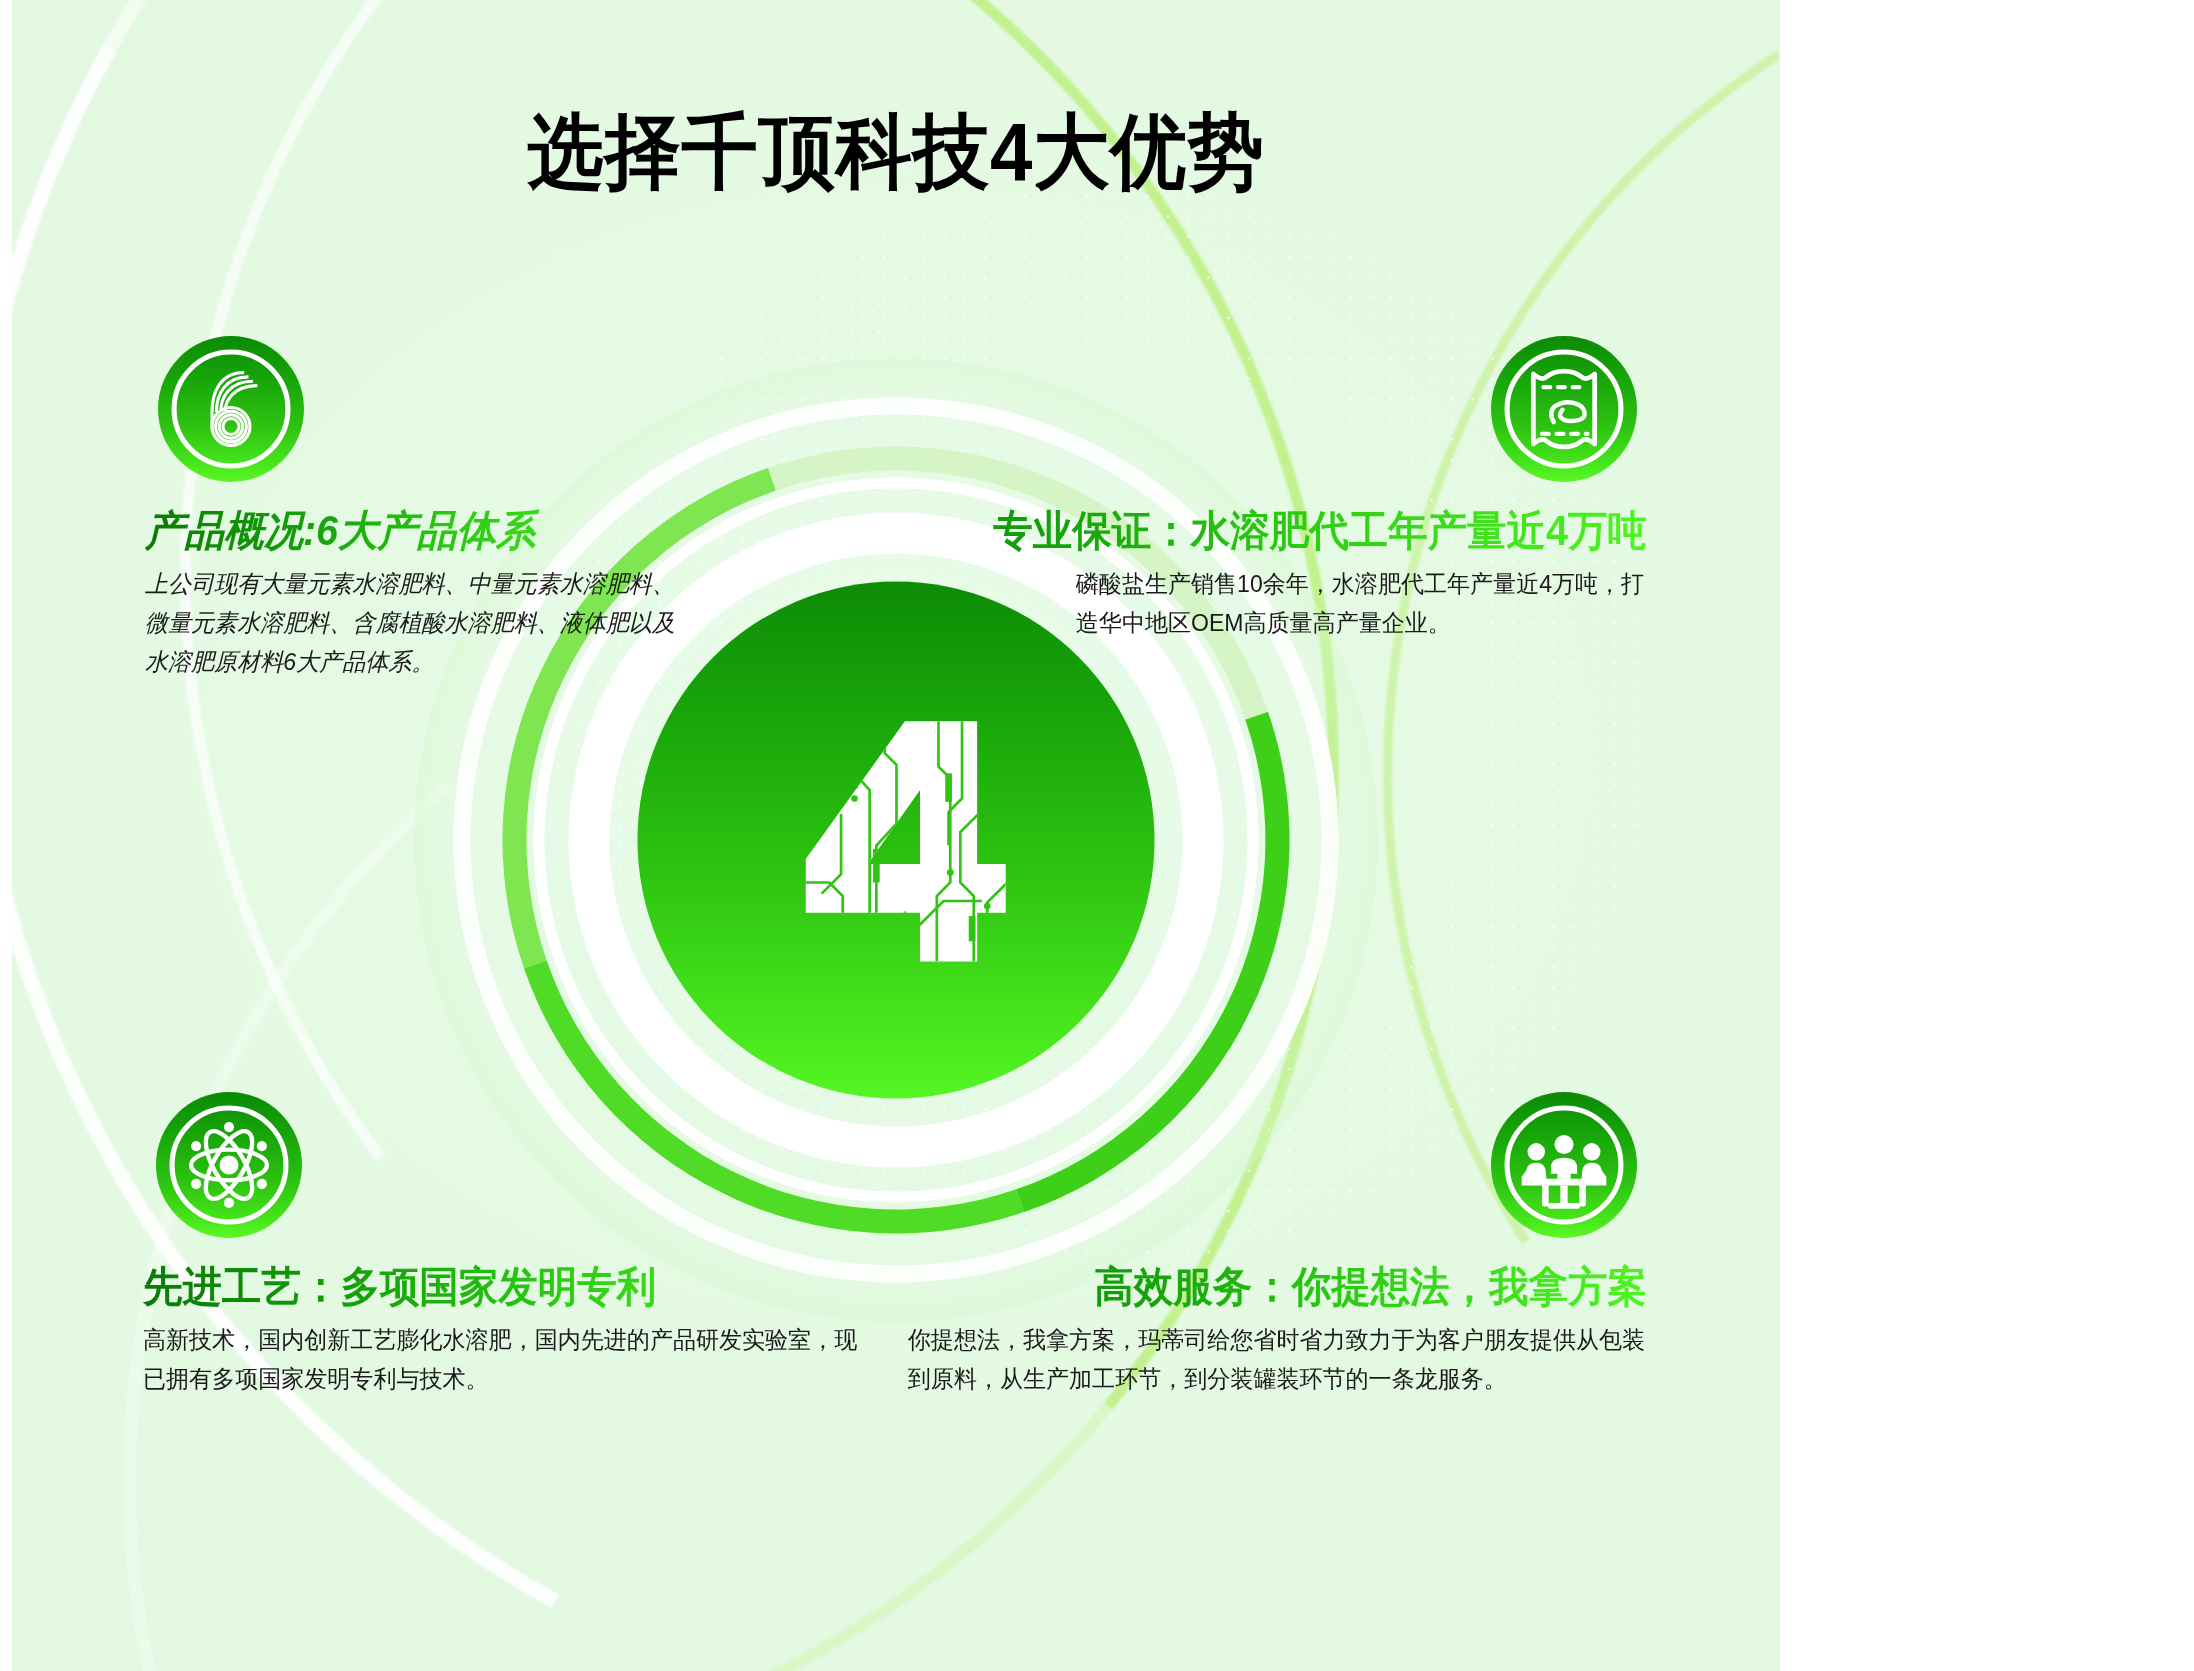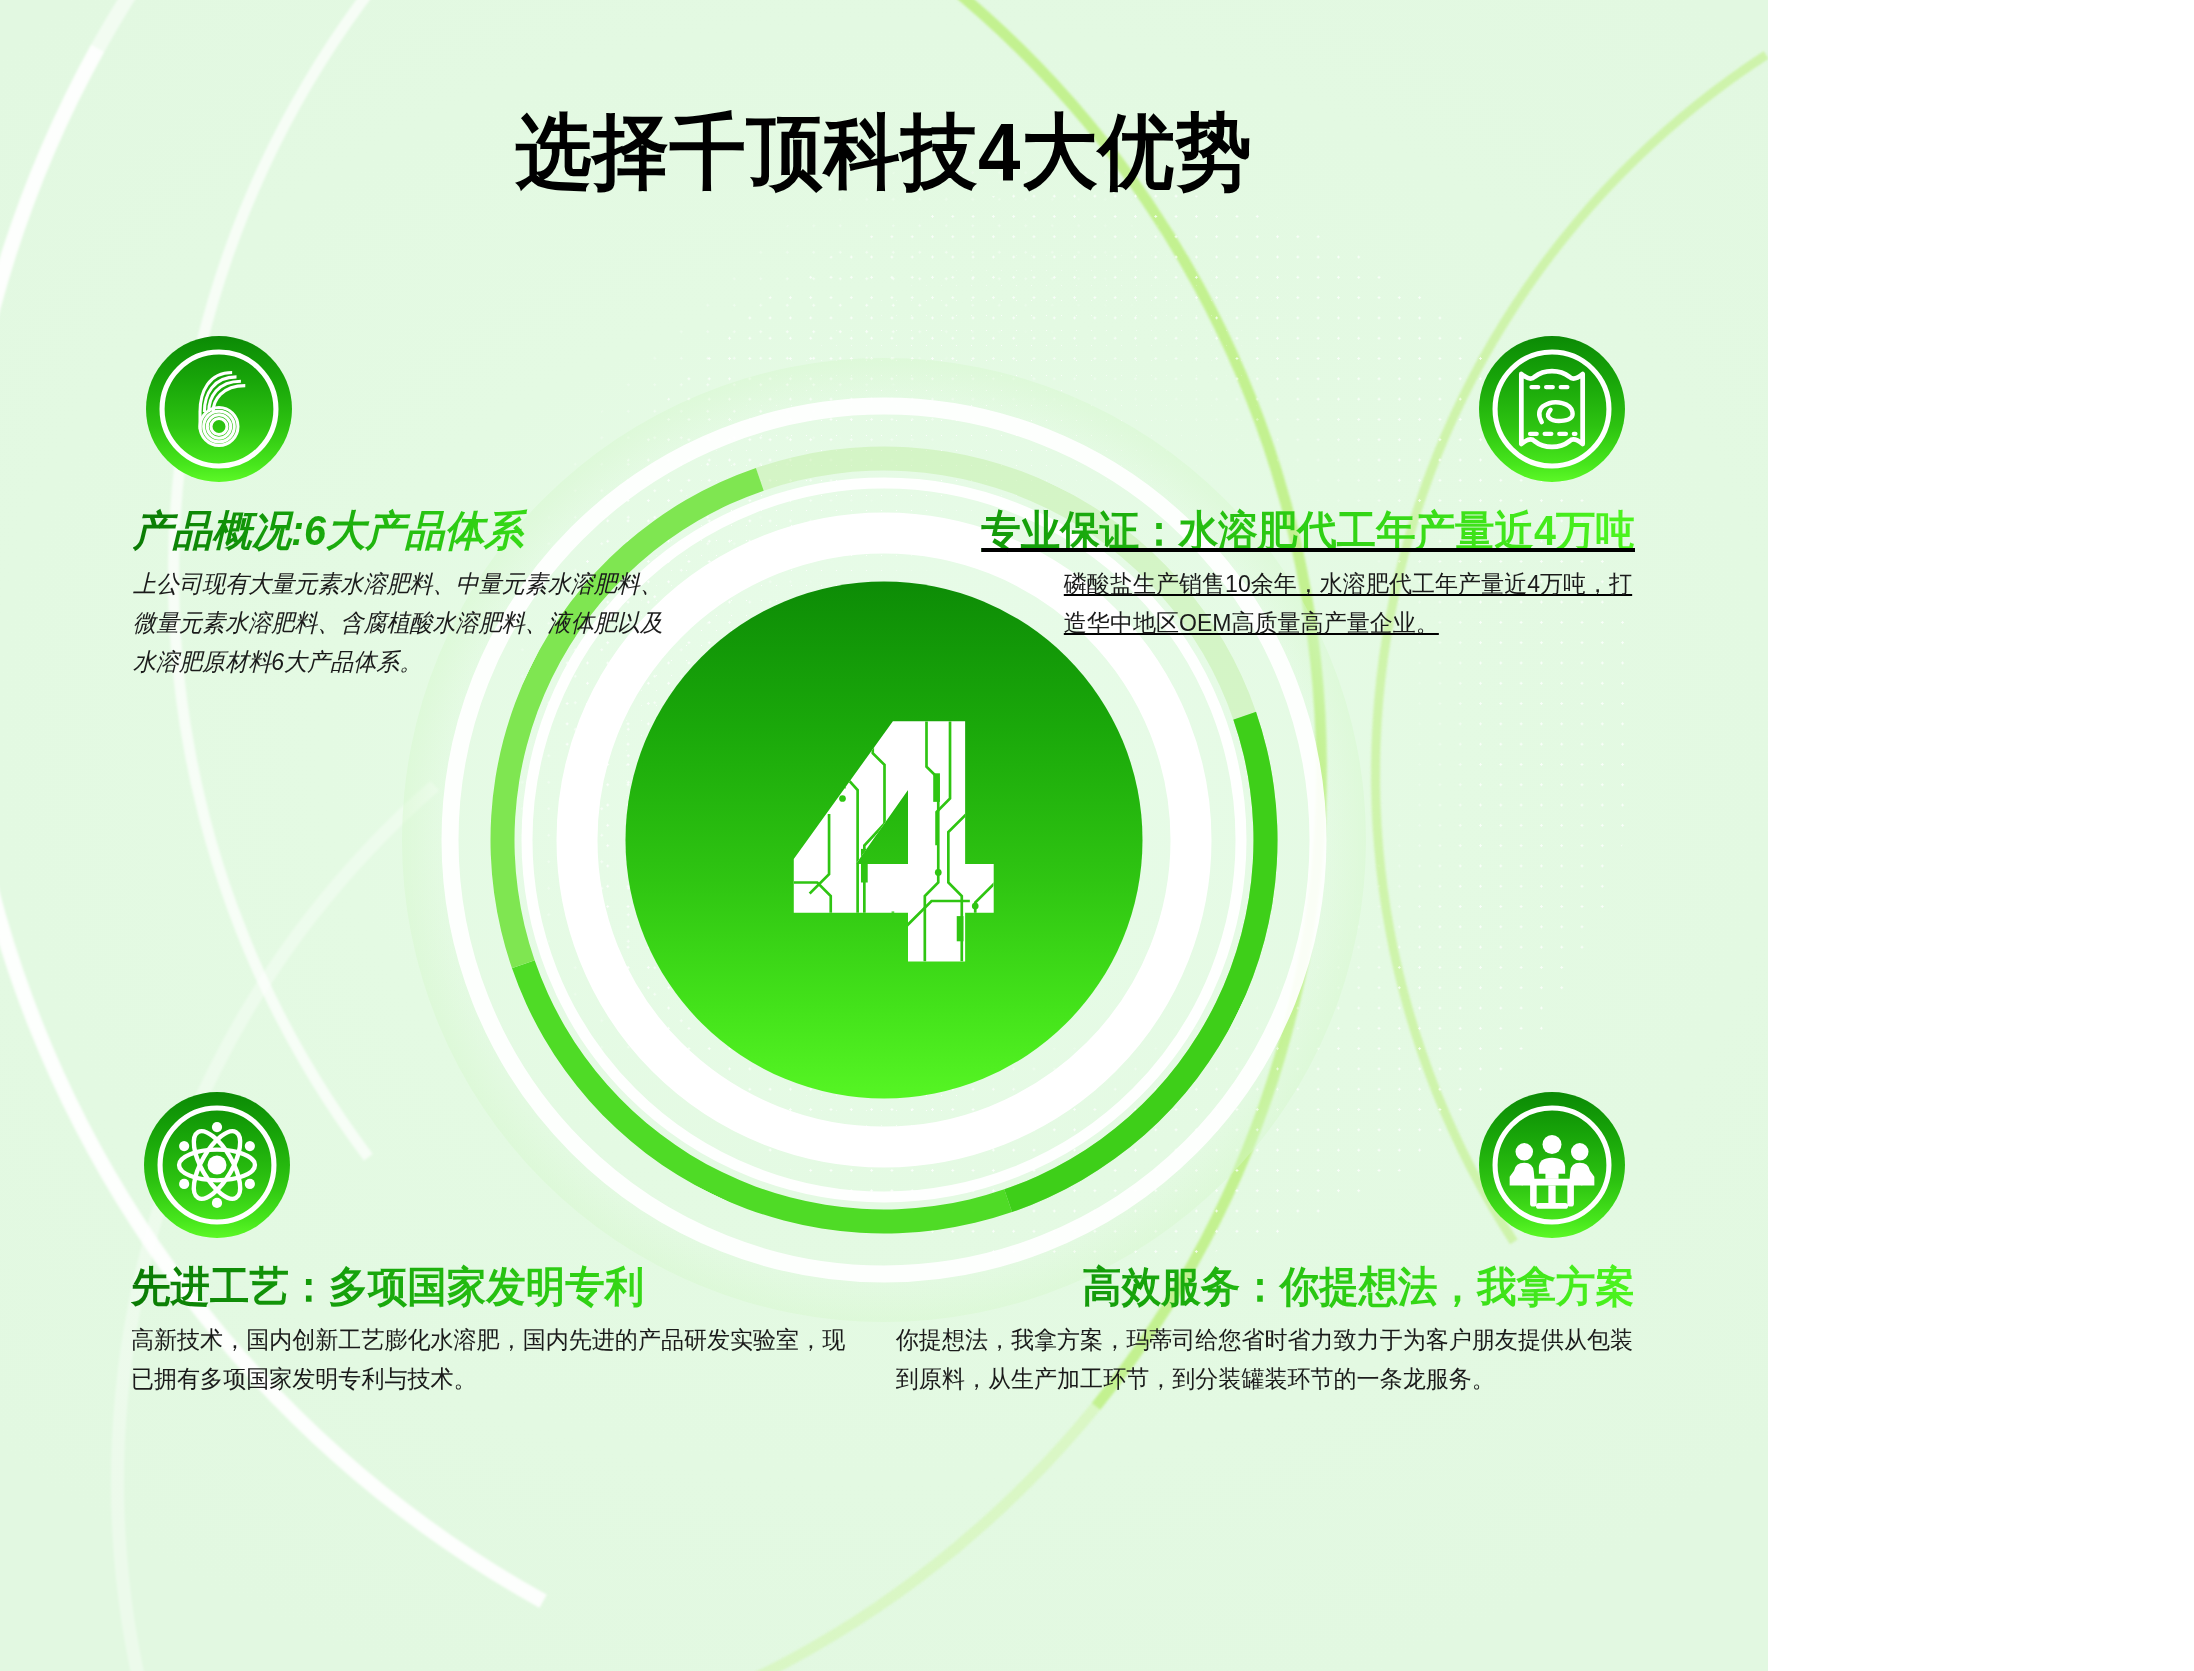--- a/index.html
+++ b/index.html
@@ -6,20 +6,21 @@
   html,body{ background:#fff; }
   body{
     font-family:"Liberation Sans","DejaVu Sans",sans-serif;
   }
   #stage{
     position:relative;
     width:1768px;
     height:1672px;
     overflow:hidden;
     background:#8b5cf6;
+    margin-left:12px;
   }
 
   
   .bg-base{
     position:absolute; inset:0;
     background:
       radial-gradient(ellipse 70% 60% at 50% 45%, #e9fcea 0%, #e4fae3 45%, #e2f8e1 100%);
   }
   
   .arc{
@@ -222,21 +223,21 @@
     color:#1a1a1a;
     transform:scaleX(.96);
   }
 
   
   #f-tl{ left:133px;  top:336px;  width:571px;font-style:italic; }
   #f-tl .icon-circle{ margin-left:13.3px; }
   #f-tl h2{ margin-top:26px; }
   #f-tl p { margin-top:11.5px; width:562px; }
 
-  #f-tr{ right:133px; top:336px;  width:920px; text-align:right;text-decoration:underline; }
+  #f-tr{ right:133px; top:336px;  width:920px; text-align:right; }
   #f-tr .icon-circle{ margin-left:auto; margin-right:9.7px; }
   #f-tr h2{ margin-top:26px; transform-origin:right center; }
   #f-tr p { margin-top:11.5px; margin-left:auto; width:595px; transform-origin:right center; }
 
   #f-bl{ left:131px;  top:1092px; width:752px; }
   #f-bl .icon-circle{ margin-left:13.3px; }
   #f-bl h2{ margin-top:26px; }
   #f-bl p { margin-top:11.5px; width:747px; }
 
   #f-br{ right:133px; top:1092px; width:778px; text-align:right; }

